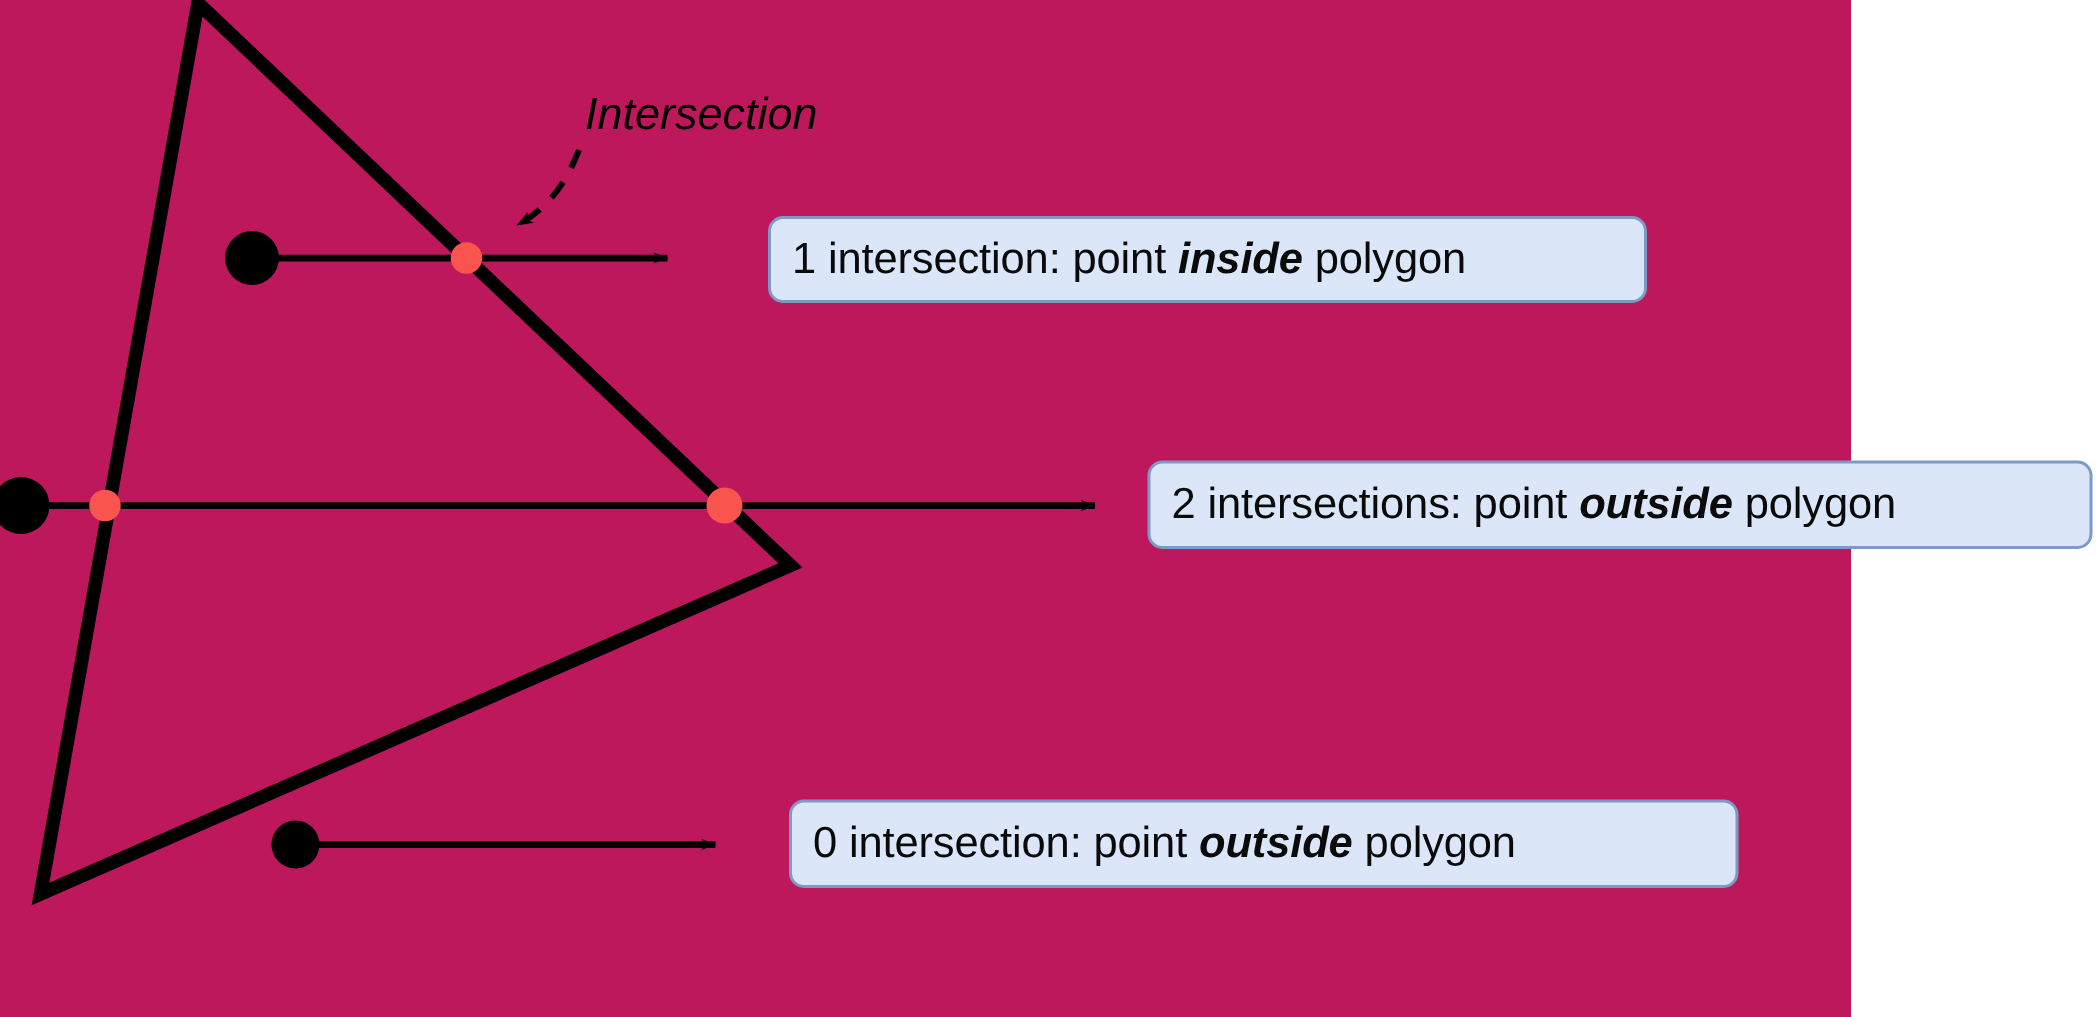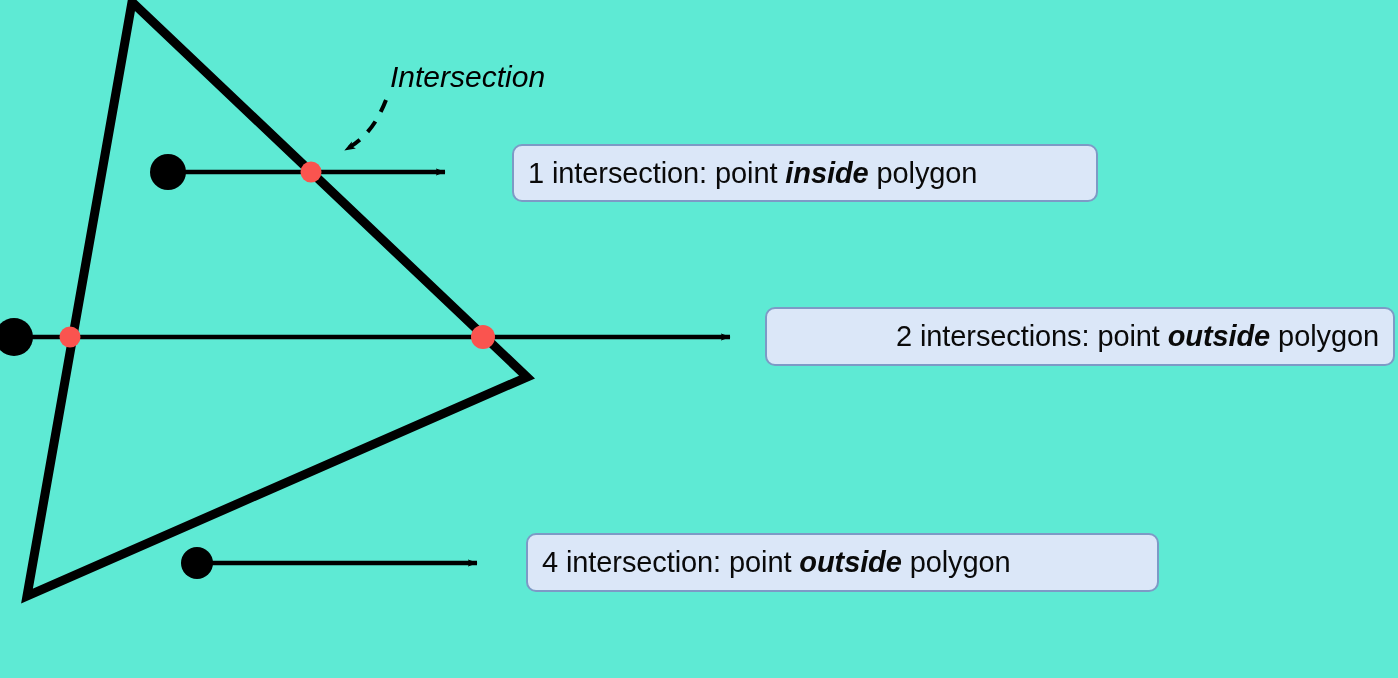--- a/index.html
+++ b/index.html
@@ -9,23 +9,23 @@
     background: #ffffff;
   }
   body {
     width: 1398px;
     height: 678px;
     overflow: hidden;
     font-family: "Liberation Sans", sans-serif;
   }
   #diagram-root {
     position: relative;
-    width: 1398px;
+    width: 1234px;
     height: 678px;
-    background: #5eead4;
+    background: #be185d;
   }
   svg#diagram-canvas {
     position: absolute;
     left: 0;
     top: 0;
     width: 1398px;
     height: 678px;
     display: block;
   }
   .callout {
@@ -106,21 +106,21 @@
       <path d="M 386,100 C 378,120 368,137 345,150" fill="none" stroke="#000000" stroke-width="4" stroke-dasharray="13,11" stroke-linecap="butt" marker-end="url(#arrowhead-dashed)"></path>
     </g>
   </svg>
 
   <div class="annotation-label" id="intersection-label">Intersection</div>
 
   <div class="callout" id="callout-1" style="background: rgb(219, 231, 248); border-color: rgb(125, 154, 198);">
     <span class="callout-text" style="color: rgb(10, 10, 10);"><span>1 intersection: point </span><span class="em">inside</span><span> polygon</span></span>
   </div>
 
-  <div class="callout" id="callout-2" style="background: rgb(219, 231, 248); border-color: rgb(125, 154, 198); justify-content: flex-end;">
+  <div class="callout" id="callout-2" style="background: rgb(219, 231, 248); border-color: rgb(125, 154, 198);">
     <span class="callout-text" style="color: rgb(10, 10, 10);"><span>2 intersections: point </span><span class="em">outside</span><span> polygon</span></span>
   </div>
 
   <div class="callout" id="callout-3" style="background: rgb(219, 231, 248); border-color: rgb(125, 154, 198);">
-    <span class="callout-text" style="color: rgb(10, 10, 10);"><span>4 intersection: point </span><span class="em">outside</span><span> polygon</span></span>
+    <span class="callout-text" style="color: rgb(10, 10, 10);"><span>0 intersection: point </span><span class="em">outside</span><span> polygon</span></span>
   </div>
 
 </div>
 
 </body></html>

